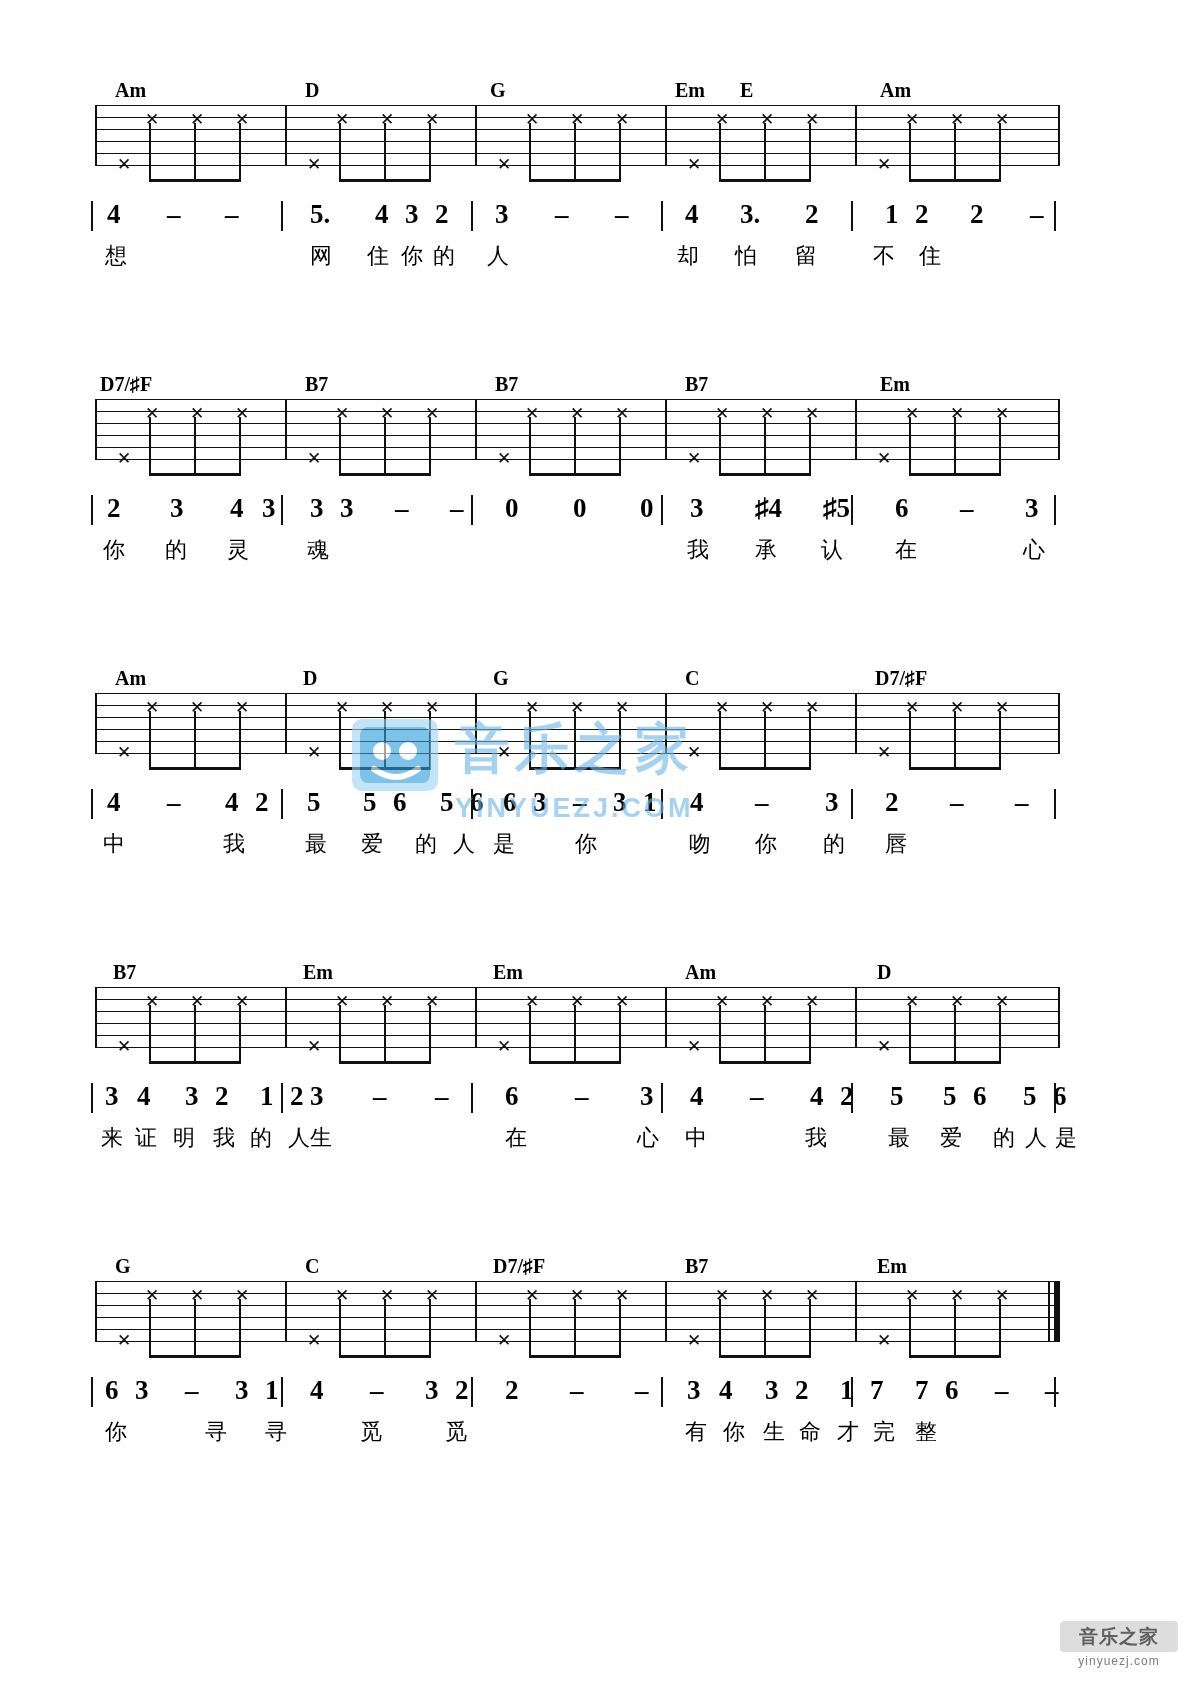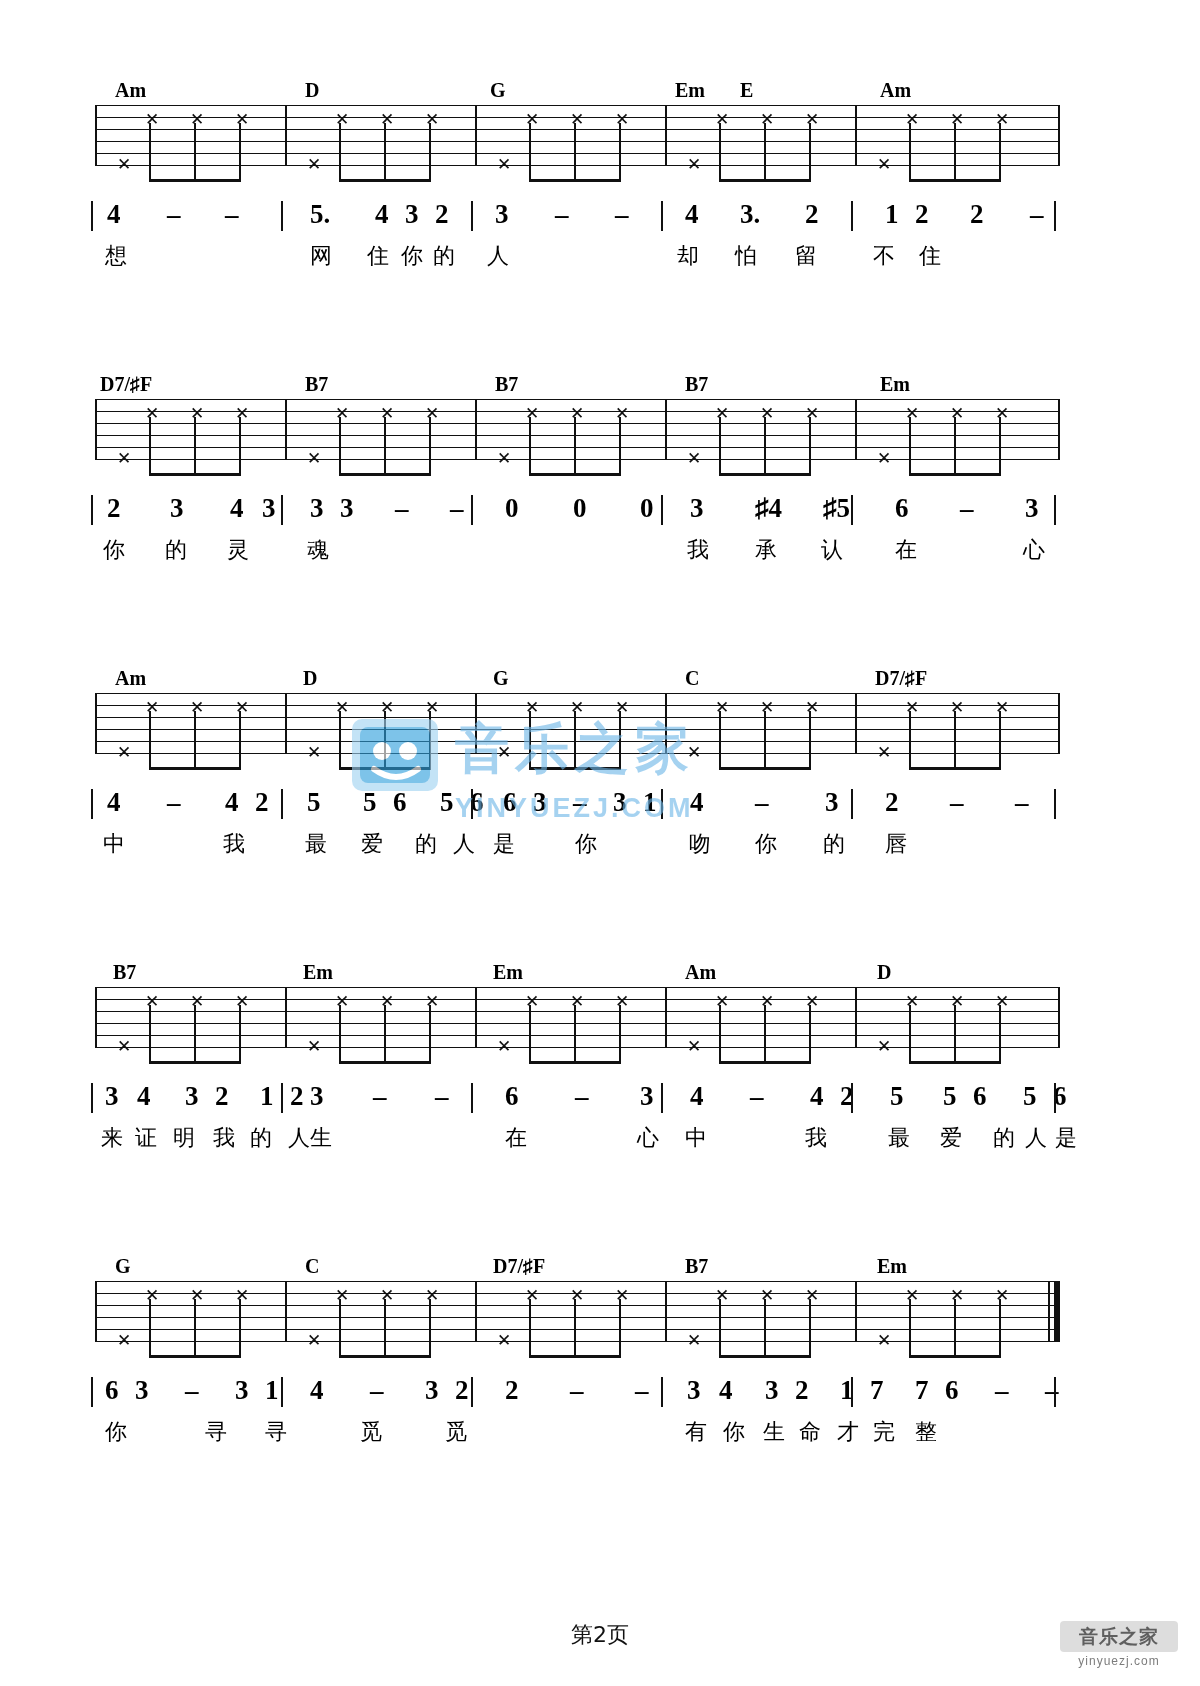--- a/index.html
+++ b/index.html
@@ -741,20 +741,19 @@
         <div class="ly" style="left: 590px;">有</div>
         <div class="ly" style="left: 628px;">你</div>
         <div class="ly" style="left: 668px;">生</div>
         <div class="ly" style="left: 704px;">命</div>
         <div class="ly" style="left: 742px;">才</div>
         <div class="ly" style="left: 778px;">完</div>
         <div class="ly" style="left: 820px;">整</div>
       </div>
     </div>
 
-  <div class="page-number">第2页</div>
 
   <div class="corner-logo">
     <div class="cl-badge">音乐之家</div>
     <div class="cl-url">yinyuezj.com</div>
   </div>
 
 </div>
 
 </body></html>

